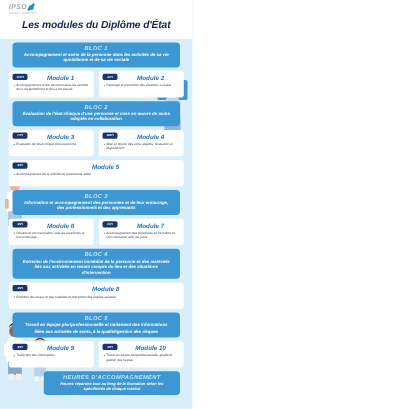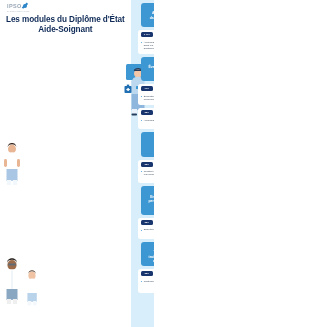--- a/index.html
+++ b/index.html
@@ -6,22 +6,23 @@
   body{
     width:154px;height:327px;
     background:#ffffff;
     font-family:"Liberation Sans", sans-serif;
     overflow:hidden;
     position:relative;
   }
   .poster{
     position:absolute;inset:0;
     background:#d8eefb;
-    display:flex;flex-direction:row;
+    display:flex;flex-direction:column;
     overflow:hidden;
+    font-style:italic;
   }
   
   .header{
     background:#ffffff;
     padding:2px 0 3px 0;
     position:relative;
     flex:0 0 auto;
   }
   .logo{
     display:flex;align-items:center;gap:1px;
@@ -144,21 +145,20 @@
 <div class="poster">
 
   <div class="header">
     <div class="logo">
       <span class="logo-text">IPSO</span>
       <span class="logo-mark"></span>
     </div>
     <div class="logo-sub">SANTE FORMATION</div>
     <div class="title-wrap">
       <div class="title">Les modules du Diplôme d'État</div>
-      <div class="title">Aide-Soignant</div>
     </div>
   </div>
 
   <svg class="figure fig-nurse-right" viewBox="0 0 30 52">
     <rect x="3" y="0" width="24" height="16" rx="1.5" fill="#3d97d2"></rect>
     <ellipse cx="15" cy="9.5" rx="4" ry="4.3" fill="#f3c6a8"></ellipse>
     <path d="M10.8 7.4c0-3 8.4-3 8.4 0 0-4.4-8.4-4.4-8.4 0z" fill="#2b3a55"></path>
     <path d="M11 5.6h8v1.4h-8z" fill="#2b3a55"></path>
     <path d="M10.5 14c2.8-1.6 6.2-1.6 9 0l2 3.2v13h-13v-13z" fill="#bcd8ef"></path>
     <rect x="8.5" y="30" width="13" height="16" fill="#8fb6dd"></rect>

